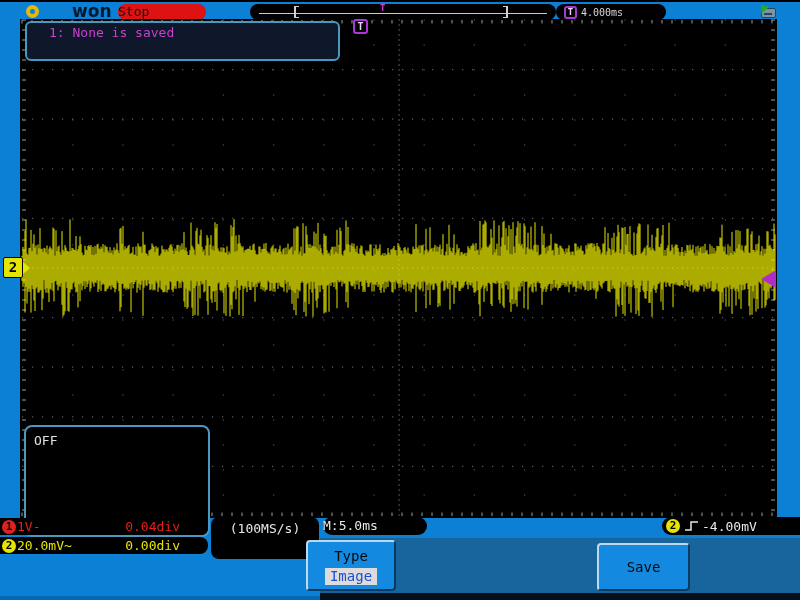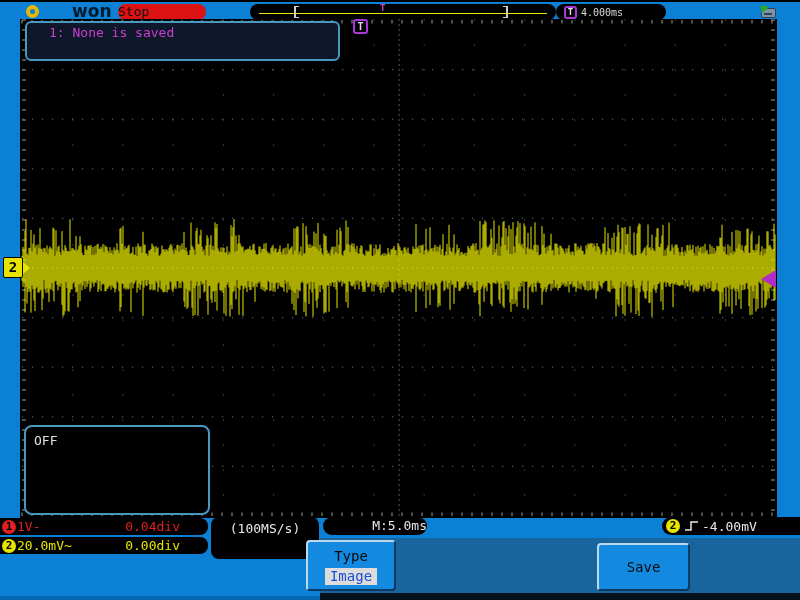--- a/index.html
+++ b/index.html
@@ -35,36 +35,36 @@
   .display svg { position:absolute; left:0; top:0; }
   .msg-box { position:absolute; left:5px; top:2px; width:315px; height:40px; background:#0f172a;
     border:2px solid #4898c0; border-radius:6px; color:#cc3fd0; font-size:13px; line-height:19px; padding-left:22px; }
   .grid-trig-marker { position:absolute; left:333px; top:0px; width:15px; height:15px; border:2px solid #a838d8; border-radius:3px;
     color:#e8d4f0; font-size:10px; font-weight:bold; text-align:center; line-height:11px; background:#000; }
   .ch2-tag { position:absolute; left:-17px; top:238px; width:20px; height:21px; background:#e5e500; border:1px solid #000;
     color:#000; font-size:14px; font-weight:bold; text-align:center; line-height:19px; border-radius:2px; }
   .ch2-tag:after { content:""; position:absolute; left:19px; top:4px; border-top:6px solid transparent; border-bottom:6px solid transparent; border-left:7px solid #e5e500; }
   .trig-arrow { position:absolute; right:1px; top:251px; width:0; height:0;
     border-top:9px solid transparent; border-bottom:9px solid transparent; border-right:15px solid #b02cc8; }
-  .off-box { position:absolute; left:4px; top:406px; width:186px; height:90px; background:#000;
+  .off-box { position:absolute; left:4px; top:406px; width:186px; height:112px; background:#000;
     border:2px solid #4898c0; border-radius:8px; color:#e0e0e0; font-size:13px; padding:6px 0 0 8px; }
   
   .ch-pill { position:absolute; left:0; width:208px; height:17px; background:#000; border-radius:0 8px 8px 0;
     display:flex; align-items:center; font-size:13px; }
   .ch1-pill { top:518px; color:#e02020; }
   .ch2-pill { top:537px; color:#e5e500; }
   .ch-dot { width:14px; height:14px; border-radius:50%; color:#000; font-size:11px; font-weight:bold;
     text-align:center; line-height:14px; margin:0 1px 0 2px; flex:none; }
   .ch1-pill .ch-dot { background:#e02020; }
   .ch2-pill .ch-dot { background:#e5e500; }
   .ch-offset { margin-left:auto; margin-right:28px; }
   .acq-box { position:absolute; left:211px; top:517px; width:108px; height:42px; background:#000000; border-radius:8px;
     color:#e8e8e8; font-size:13px; text-align:center; padding-top:3px; line-height:18px; }
   .tb-pill { position:absolute; left:323px; top:517px; width:104px; height:18px; background:#000; border-radius:9px;
-    color:#e8e8e8; font-size:13px; text-align:right; line-height:18px; }
+    color:#e8e8e8; font-size:13px; text-align:left; line-height:18px; }
   .trg-pill { position:absolute; left:662px; top:517px; width:138px; height:18px; background:#000; border-radius:9px 0 0 9px;
     display:flex; align-items:center; color:#e8e8e8; font-size:13px; }
   .trg-pill .ch-dot { background:#e5e500; margin-left:4px; }
   .edge-icon { width:16px; height:12px; margin:0 2px 0 3px; flex:none; }
   
   .menu-strip { position:absolute; left:320px; top:538px; width:480px; height:55px; background:#18659e; }
   .menu-bottom { position:absolute; left:320px; top:593px; width:480px; height:7px; background:#06101c; }
   .left-bottom-line { position:absolute; left:0; top:596px; width:320px; height:4px; background:#0668b0; }
   .soft-btn { position:absolute; background:#1489e0; border-radius:4px;
     border-top:2px solid #bcd8ee; border-left:2px solid #bcd8ee; border-right:2px solid #0a3a62; border-bottom:2px solid #0a3a62;

